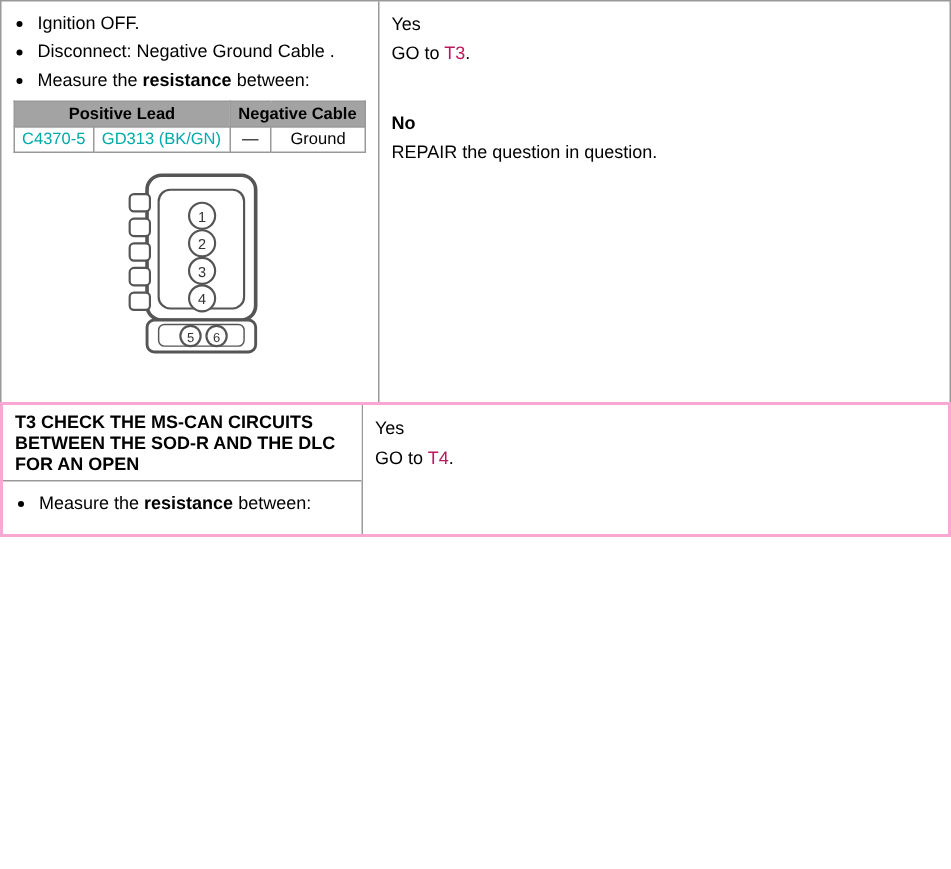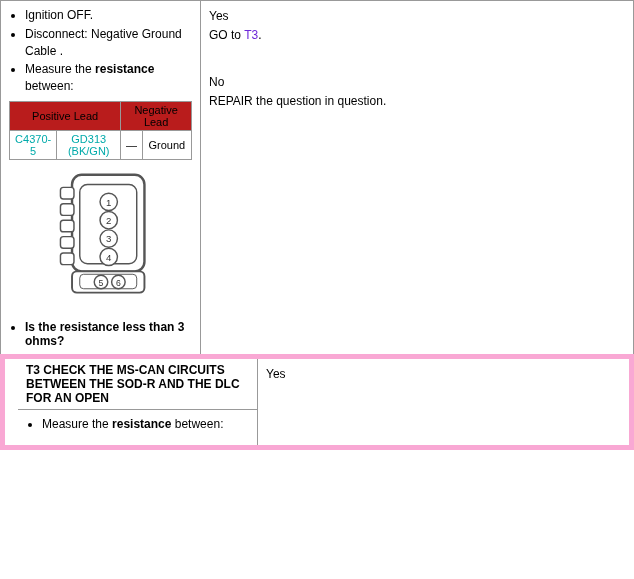--- a/index.html
+++ b/index.html
@@ -18,21 +18,21 @@
     }
 
     
     .row-top {
       display: flex;
       border: 1px solid #999;
       border-bottom: none;
     }
 
     .col-left {
-      width: 200px;
+      width: 252px;
       border-right: 1px solid #999;
       padding: 6px 8px;
     }
 
     .col-right {
       flex: 1;
       padding: 6px 8px;
     }
 
     .bullet-list {
@@ -56,22 +56,22 @@
 
     .resistance-table td,
     .resistance-table th {
       border: 1px solid #999;
       padding: 2px 4px;
       text-align: center;
       font-size: 11px;
     }
 
     .header-row td {
-      background: #b91c1c;
-      font-weight: normal;
+      background: #a3a3a3;
+      font-weight: bold;
     }
 
     .cyan-cell {
       color: #00aaaa;
     }
 
     
     .connector-diagram {
       display: flex;
       justify-content: center;
@@ -97,34 +97,33 @@
     
     .yes-no-block {
       line-height: 1.6;
     }
 
     .yes-label {
       font-weight: normal;
     }
 
     .no-label {
-      font-weight: normal;
+      font-weight: bold;
       margin-top: 8px;
     }
 
     a {
-      color: #6d28d9;
+      color: #be185d;
       text-decoration: none;
     }
 
     
     .row-t3 {
       display: flex;
-      border: 5px solid #f9a8d4;
-      padding-left: 13px;
+      border: 2px solid #f9a8d4;
     }
 
     .t3-header {
       background: #fff;
       padding: 4px 8px;
       font-weight: bold;
       font-size: 12px;
       border-bottom: 1px solid #999;
     }
 
@@ -156,21 +155,21 @@
       <ul class="bullet-list">
         <li>Ignition OFF.</li>
         <li>Disconnect: Negative Ground Cable .</li>
         <li>Measure the <strong>resistance</strong> between:</li>
       </ul>
 
       <table class="resistance-table">
         <tbody>
             <tr class="header-row">
           <td colspan="2">Positive Lead</td>
-          <td colspan="2">Negative Lead</td>
+          <td colspan="2">Negative Cable</td>
         </tr>
         <tr>
           <td class="cyan-cell">C4370-5</td>
           <td class="cyan-cell">GD313 (BK/GN)</td>
           <td class="dash-cell">—</td>
           <td>Ground</td>
         </tr>
       </tbody>
         </table>
 
@@ -203,23 +202,20 @@
           <rect x="38" y="108" width="59" height="15" rx="4" fill="white" stroke="#555" stroke-width="1"></rect>
 
           <circle cx="60" cy="116" r="7" fill="white" stroke="#555" stroke-width="1.5"></circle>
           <text x="60" y="120" text-anchor="middle" font-size="9" fill="#333">5</text>
 
           <circle cx="78" cy="116" r="7" fill="white" stroke="#555" stroke-width="1.5"></circle>
           <text x="78" y="120" text-anchor="middle" font-size="9" fill="#333">6</text>
         </svg>
       </div>
 
-      <ul class="question-bullet">
-        <li><strong>Is the resistance less than 3 ohms?</strong></li>
-      </ul>
     </div>
 
     <div class="col-right">
       <div class="yes-no-block">
         <div class="yes-label">Yes</div>
         <div>GO to <a href="#">T3</a>.</div>
         <br>
         <div class="no-label">No</div>
         <div>REPAIR the question in question.</div>
       </div>
@@ -231,17 +227,18 @@
       <div class="t3-header">T3 CHECK THE MS-CAN CIRCUITS BETWEEN THE SOD-R AND THE DLC FOR AN OPEN</div>
       <div class="t3-content">
         <ul class="bullet-list">
           <li>Measure the <strong>resistance</strong> between:</li>
         </ul>
       </div>
     </div>
     <div class="col-right-t3">
       <div class="yes-no-block">
         <div class="yes-label">Yes</div>
+        <div>GO to <a href="#">T4</a>.</div>
       </div>
     </div>
   </div>
 
 </div>
 
 </body></html>

